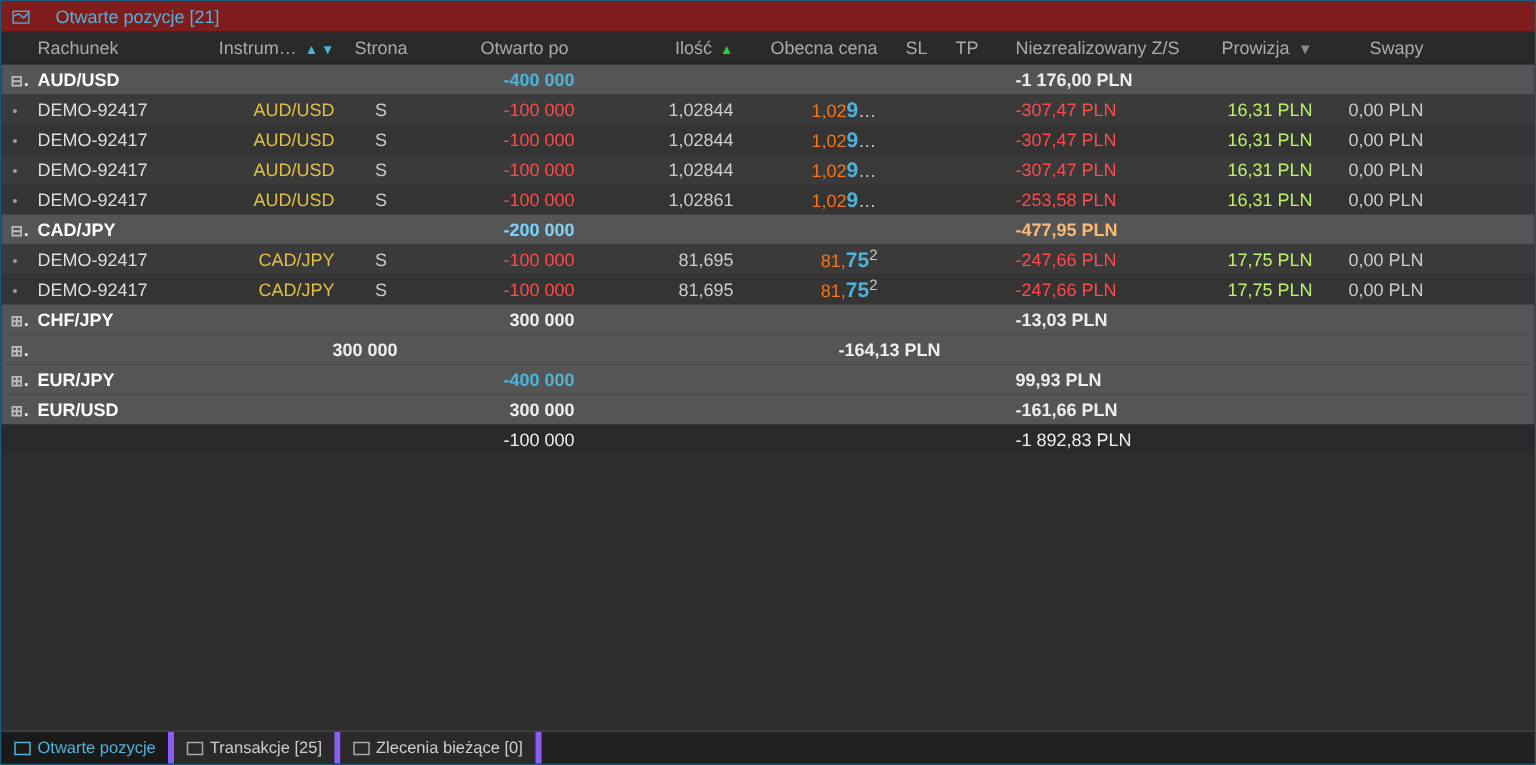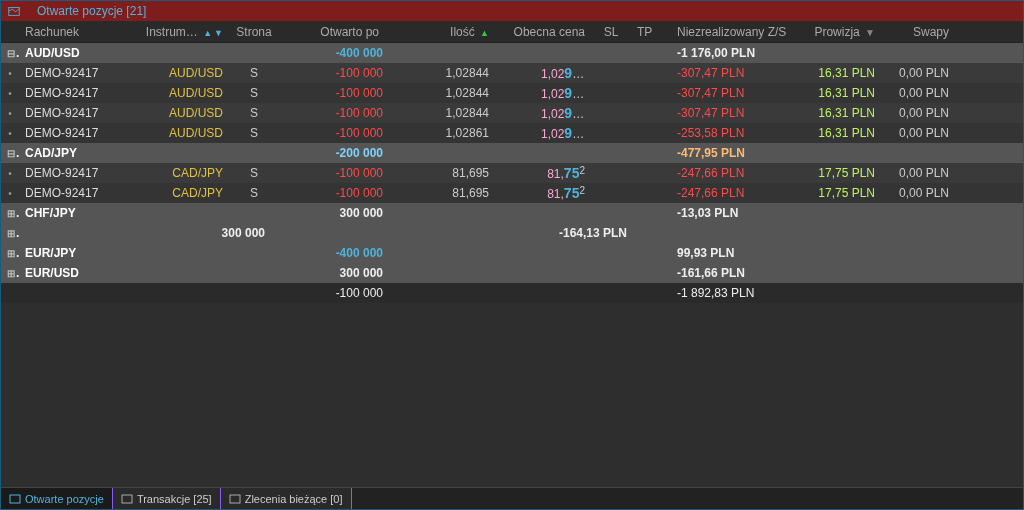--- a/index.html
+++ b/index.html
@@ -107,21 +107,21 @@
     color: #4fb3d9;
     font-weight: bold;
     vertical-align: baseline;
   }
   .price .small {
     font-size: 10px;
     color: #ccc;
     vertical-align: top;
   }
   .price .base {
-    color: #f9a8d4;
+    color: #f97316;
     margin-left: 40px;
   }
 
   .body-area {
     flex: 1;
     overflow: auto;
     background: #2e2e2e;
   }
 
   .tabs {
@@ -129,21 +129,21 @@
     background: #222;
     border-top: 1px solid #444;
     height: 22px;
     align-items: stretch;
   }
   .tab {
     display: flex;
     align-items: center;
     gap: 4px;
     padding: 0 8px;
-    border-right: 1px solid #8b5cf6;
+    border-right: 4px solid #8b5cf6;
     color: #ccc;
     font-size: 11px;
     cursor: pointer;
     background: #2a2a2a;
   }
   .tab.active {
     color: #4fb3d9;
     background: #1a1a1a;
   }
   .tab-icon { width: 12px; height: 12px; }

